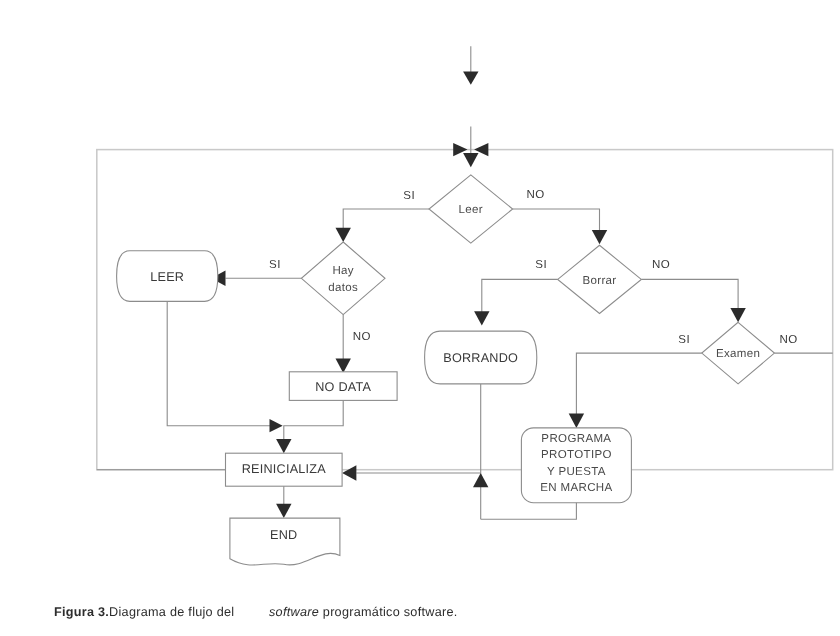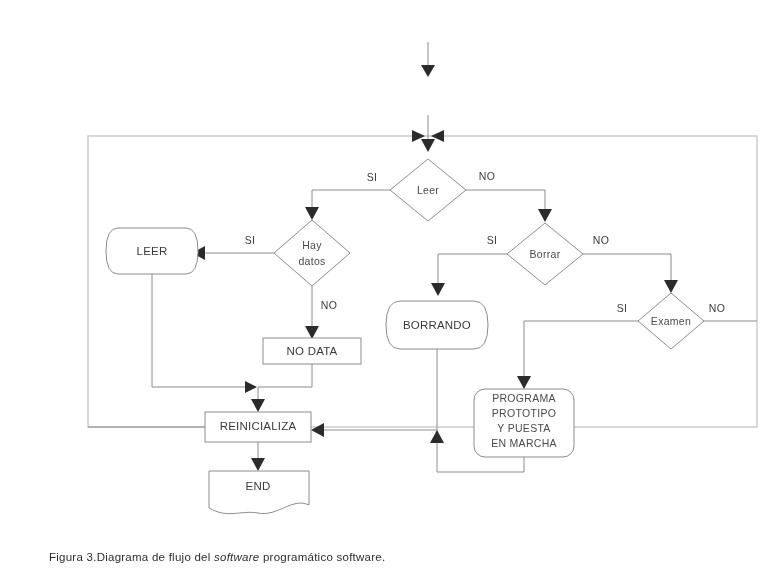--- a/index.html
+++ b/index.html
@@ -7,22 +7,22 @@
   #root{position:relative;width:764px;height:578px;overflow:hidden;background:#fff;}
   svg#flow{position:absolute;left:0;top:0;width:764px;height:540px;display:block;}
   .shape{fill:#ffffff;stroke:#8c8c8c;stroke-width:1;}
   .line{stroke:#8c8c8c;stroke-width:1;fill:none;}
   .outer{fill:none;stroke:#c9c9c9;stroke-width:1.4;}
   .arrow{fill:#2b2b2b;stroke:none;}
   .lbl{fill:#3a3a3a;font-family:"Liberation Sans",sans-serif;font-size:11.5px;text-anchor:middle;dominant-baseline:middle;letter-spacing:.2px;}
   .lbl-sm{fill:#4a4a4a;font-family:"Liberation Sans",sans-serif;font-size:10.5px;text-anchor:middle;dominant-baseline:middle;letter-spacing:.3px;}
   .yn{fill:#3a3a3a;font-family:"Liberation Sans",sans-serif;font-size:10.5px;text-anchor:middle;dominant-baseline:middle;letter-spacing:.4px;}
   .caption{position:absolute;left:14px;top:551px;font-size:11.5px;color:#2d2d2d;letter-spacing:.25px;font-family:"Liberation Sans",sans-serif;white-space:nowrap;}
-  .caption b{font-weight:normal;padding-left:35px;}
-  .caption i{font-style:italic;}
+  .caption b{font-weight:bold;padding-left:35px;}
+  .caption i{font-style:italic;margin-left:28px;}
 </style>
 </head>
 <body>
 
 <div id="root">
 
   <svg id="flow" viewBox="0 0 764 540">
 
     <rect class="outer" x="88" y="136" width="669" height="291"></rect>
 

